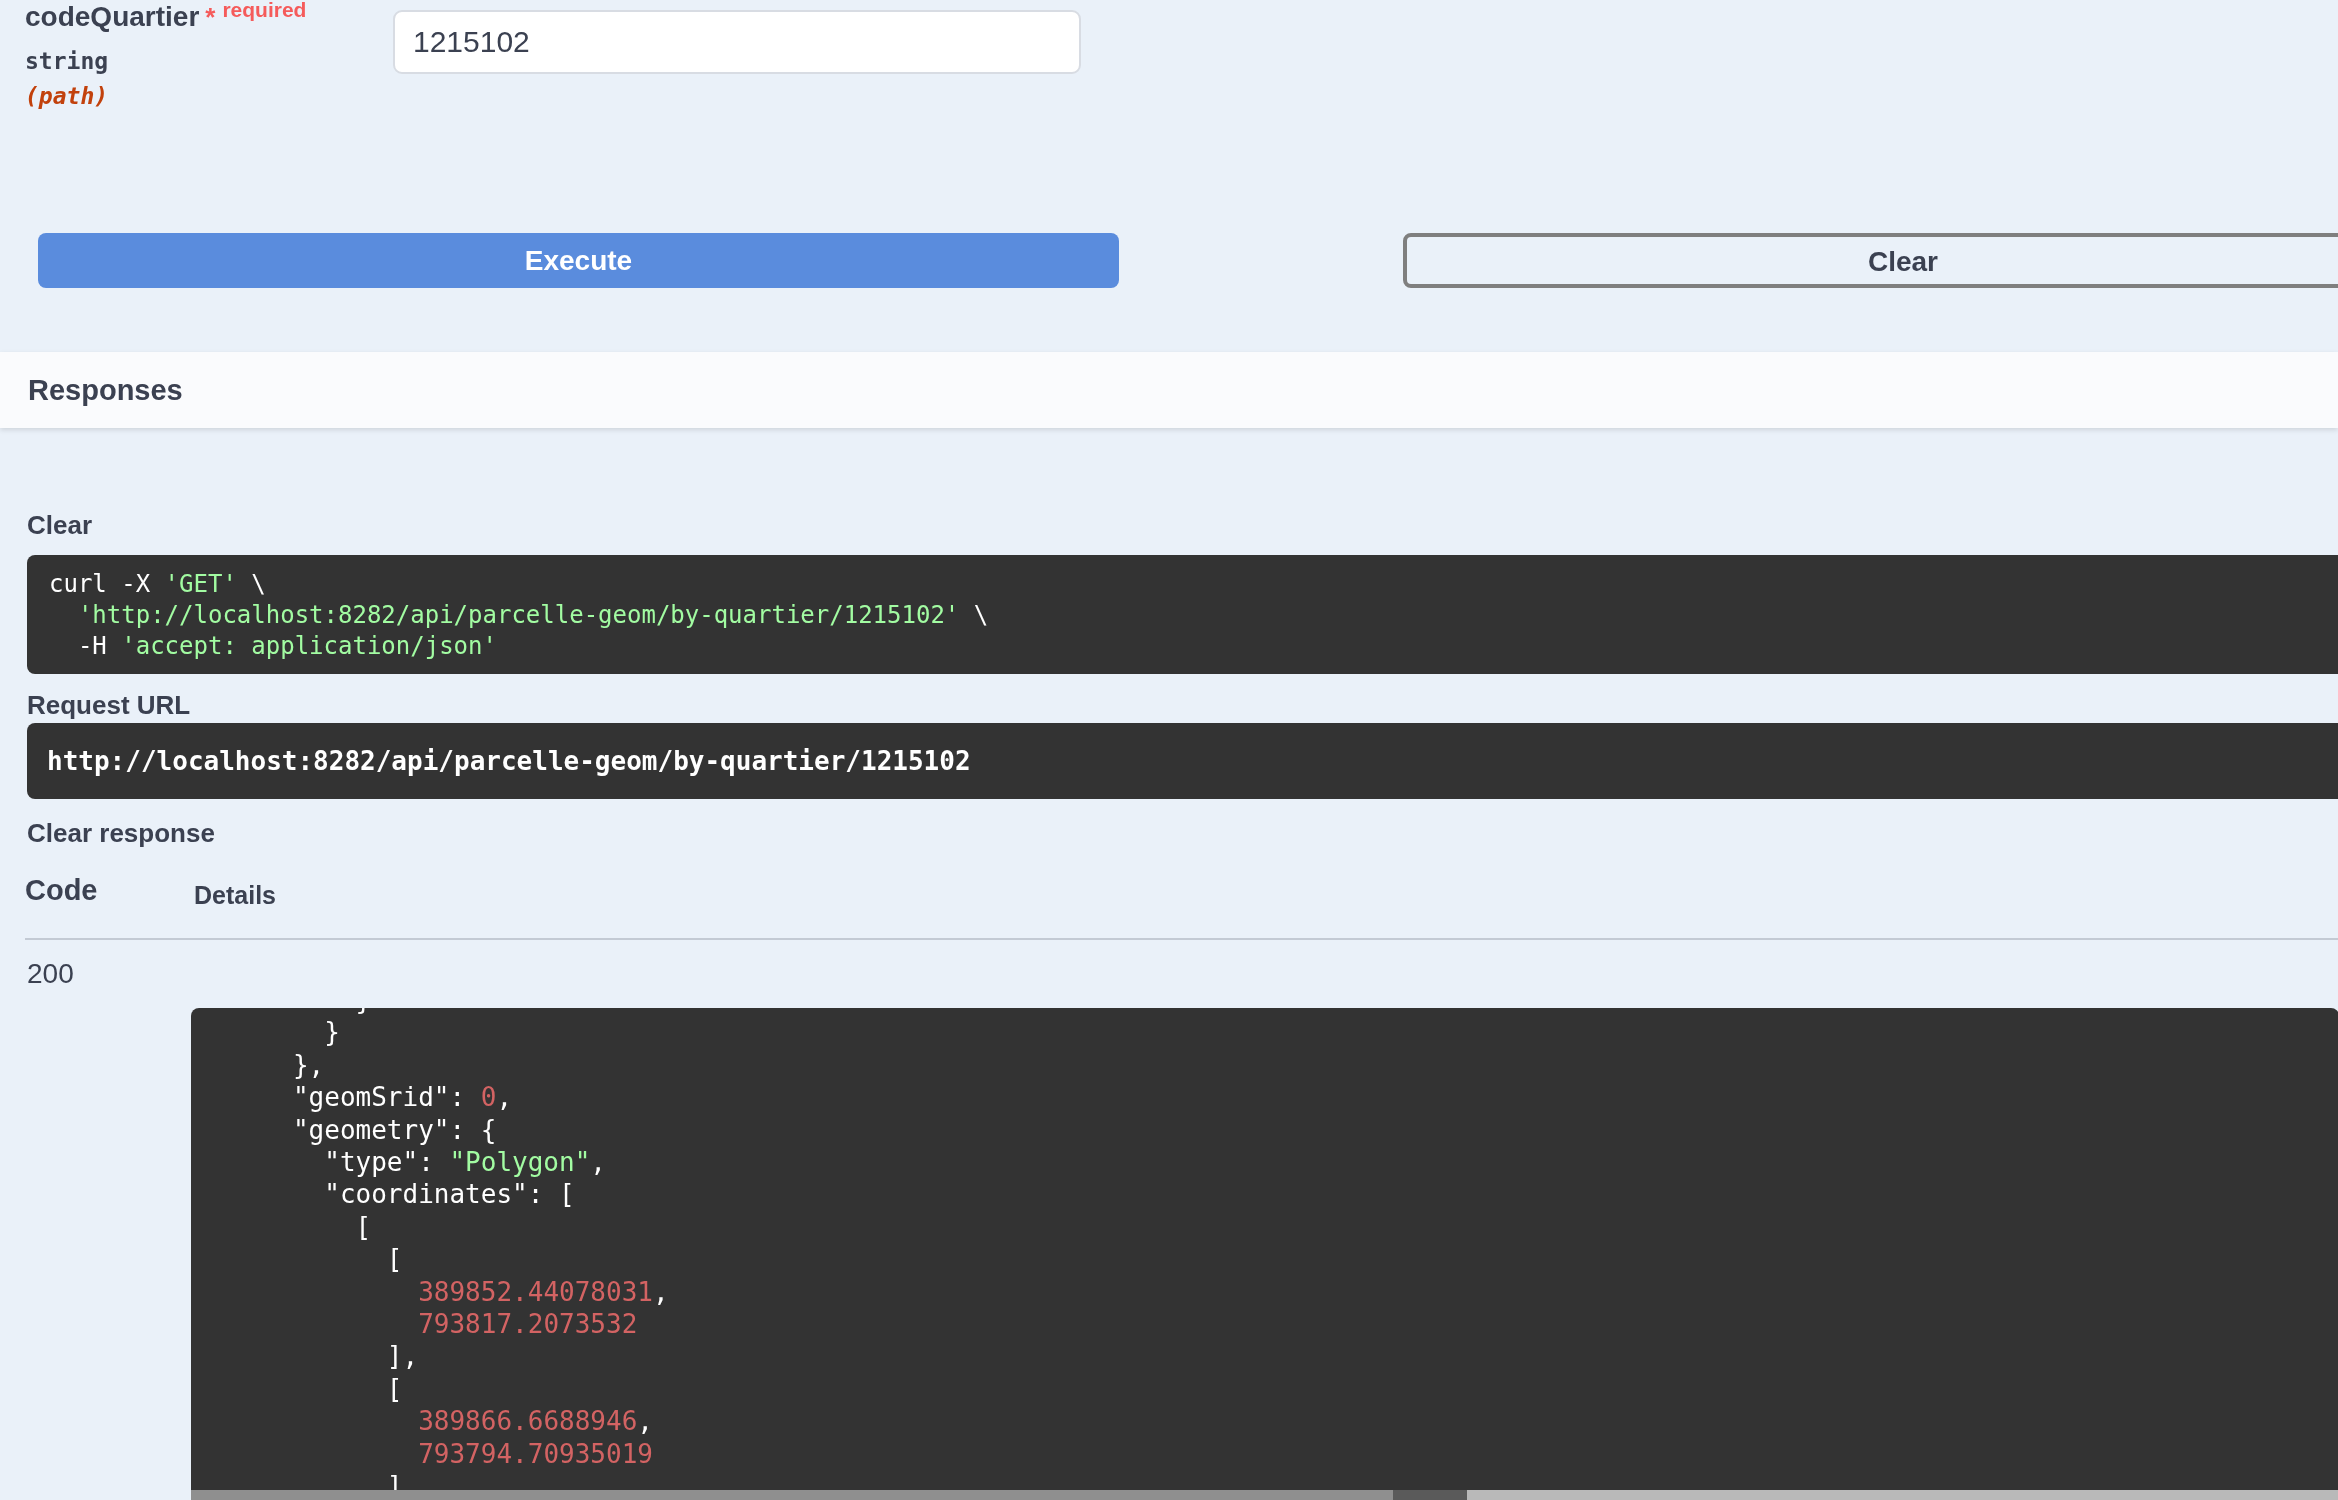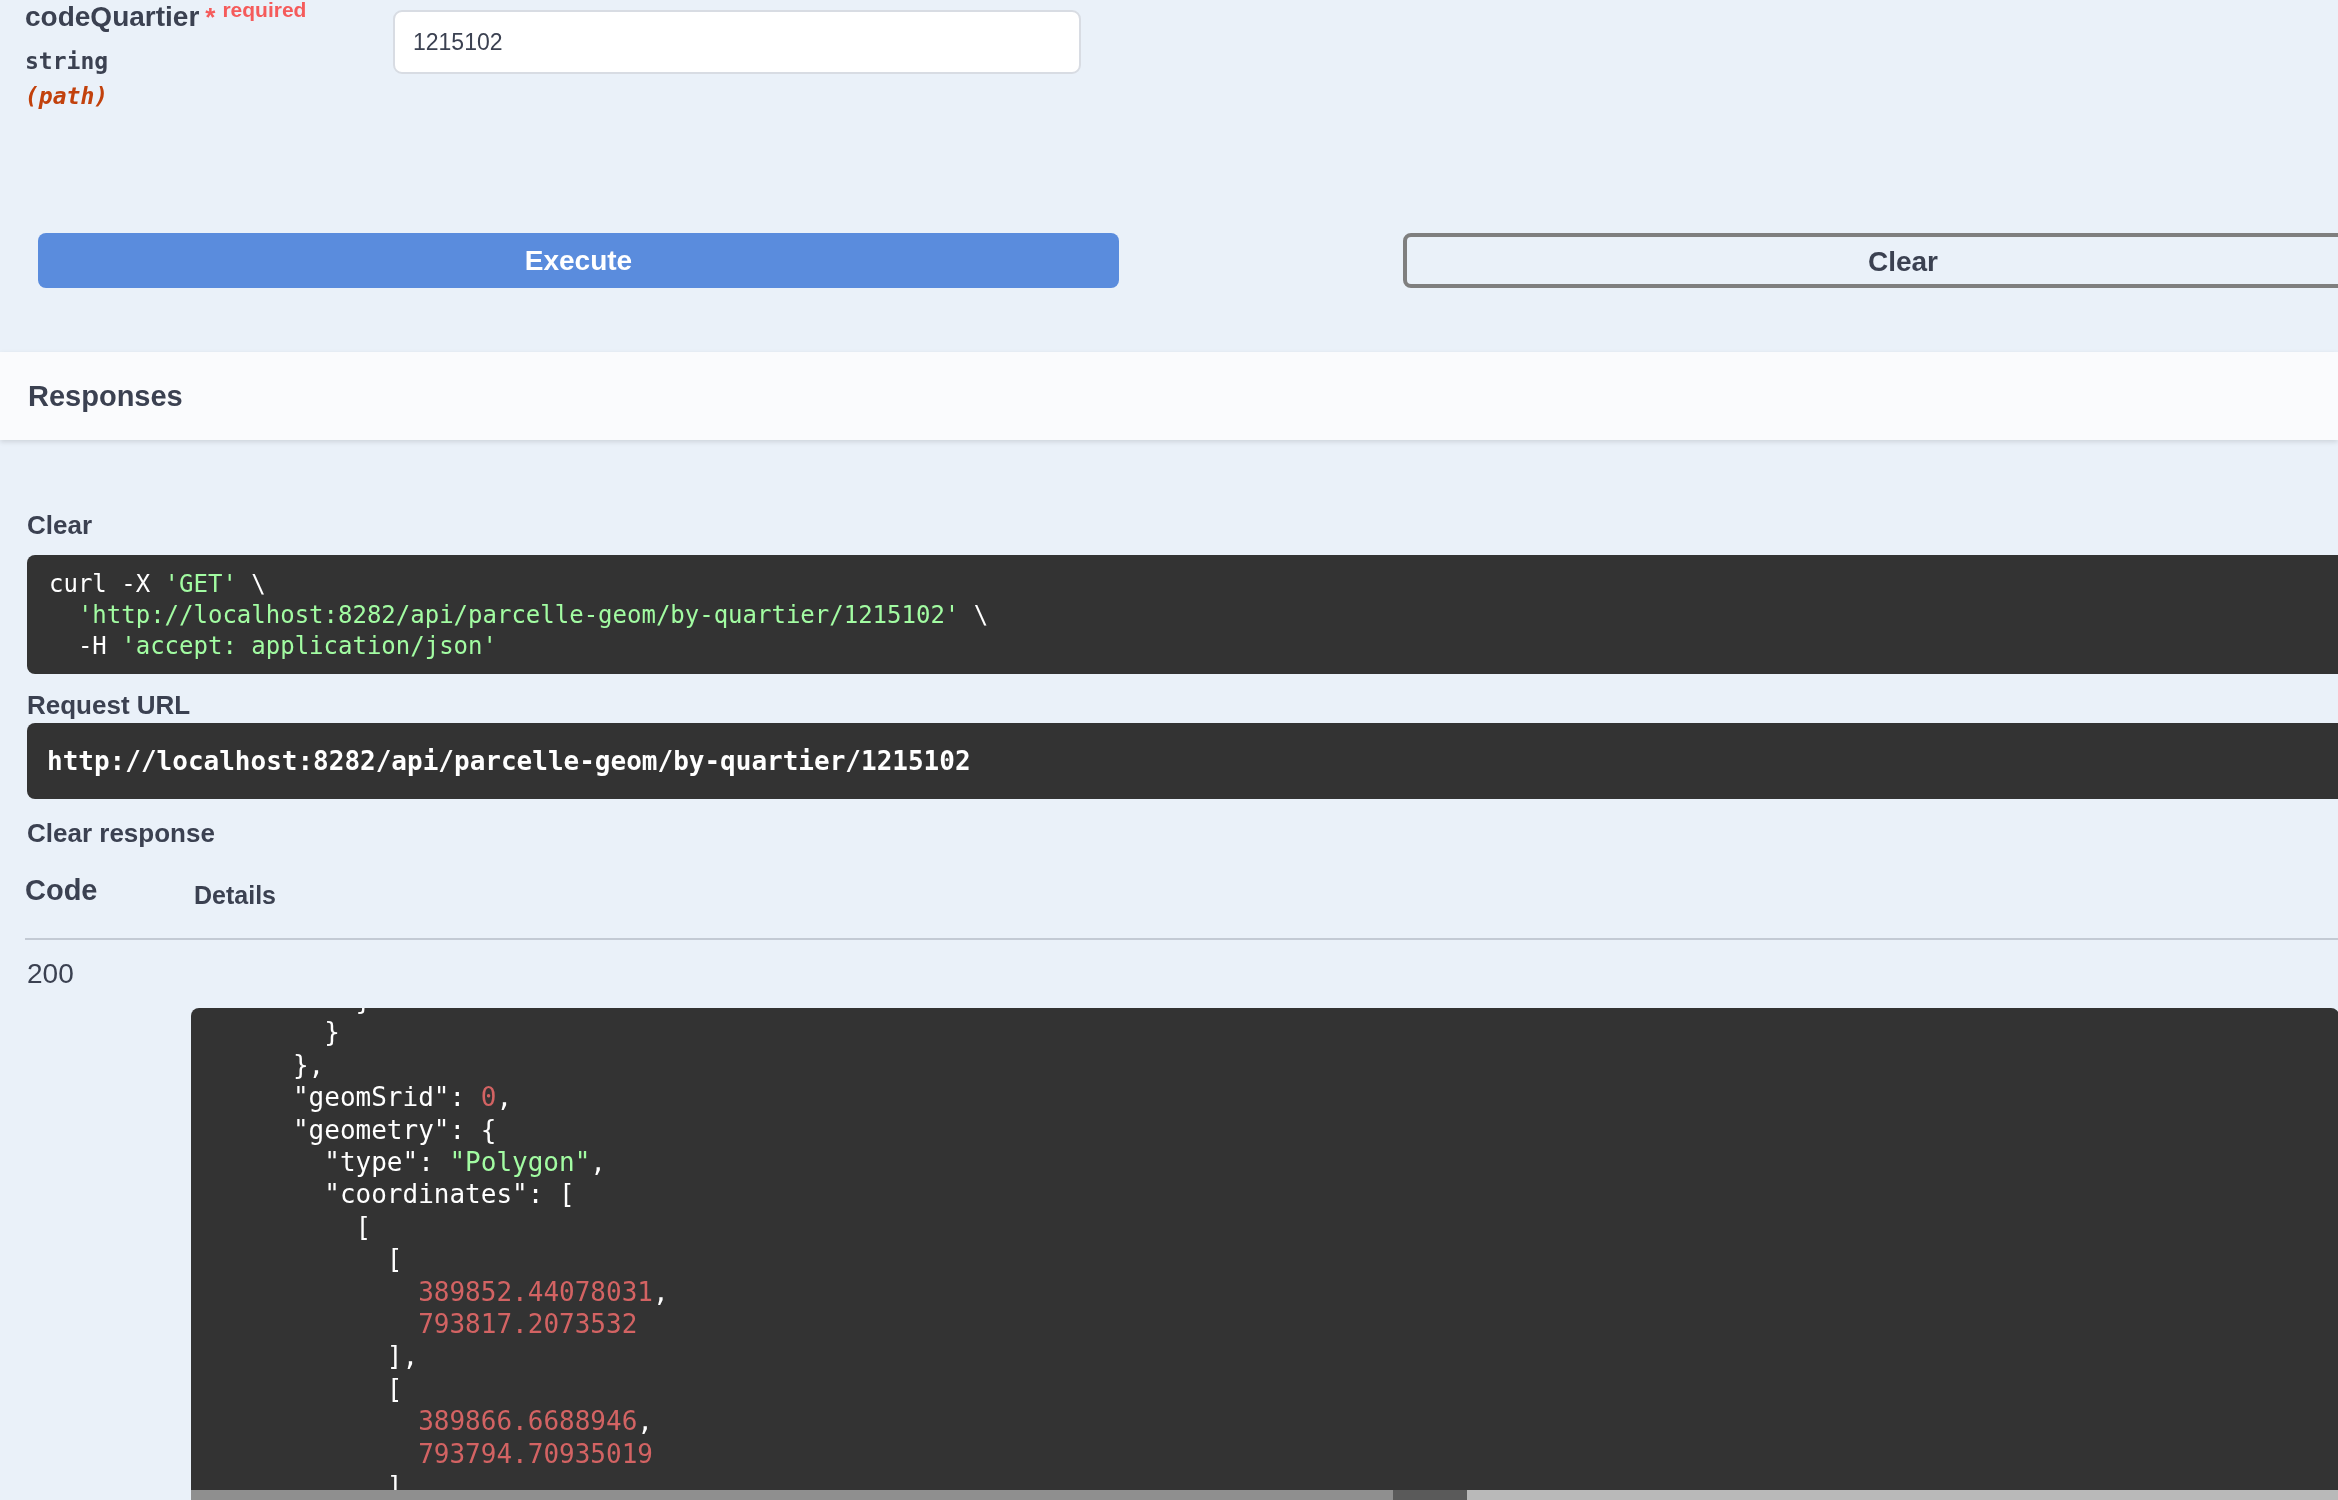--- a/index.html
+++ b/index.html
@@ -18,30 +18,30 @@
 
   
   .param-name-block{position:absolute;left:25px;top:0;}
   .param-name{font-size:28px;font-weight:700;line-height:34px;}
   .req-star{color:var(--required-red);font-size:26px;font-weight:700;margin-left:6px;}
   .req-label{color:var(--required-red);font-size:21px;font-weight:700;position:relative;top:-9px;margin-left:7px;}
   .param-type{font-family:"DejaVu Sans Mono",monospace;font-size:23px;font-weight:700;margin-top:12px;}
   .param-loc{font-family:"DejaVu Sans Mono",monospace;font-size:23px;font-style:italic;color:#c2410c;margin-top:9px;font-weight:700;}
   .param-input{position:absolute;left:393px;top:10px;width:688px;height:64px;background:#fff;
     border:2px solid #d8dce3;border-radius:9px;font-family:"Liberation Sans",sans-serif;
-    font-size:23px;color:var(--ink);padding:0 18px;outline:none;}
+    font-size:30px;color:var(--ink);padding:0 18px;outline:none;}
 
   
   .btn{position:absolute;top:233px;height:55px;font-size:28px;font-weight:700;text-align:center;
     line-height:49px;border-radius:8px;cursor:pointer;}
   .btn-execute{left:38px;width:1081px;background:var(--accent-blue);color:#fff;border:none;line-height:55px;}
   .btn-clear{left:1403px;width:1000px;background:transparent;color:var(--ink);border:4px solid #7f7f7f;}
 
   
-  .section-band{position:absolute;left:0;top:352px;width:2338px;height:88px;background:#fafbfd;
+  .section-band{position:absolute;left:0;top:352px;width:2338px;height:76px;background:#fafbfd;
     box-shadow:0 2px 5px rgba(0,0,0,0.12);display:flex;align-items:center;padding-left:28px;}
   .section-band h4{font-size:29px;font-weight:700;color:var(--ink);}
 
   
   .blk-label{position:absolute;font-weight:700;color:var(--ink);}
   .lbl-curl{left:27px;top:510px;font-size:26px;}
   .lbl-requrl{left:27px;top:690px;font-size:26px;}
   .lbl-server{left:27px;top:818px;font-size:26px;}
   .lbl-code{left:25px;top:874px;font-size:29px;}
   .lbl-details{left:194px;top:881px;font-size:25px;}

